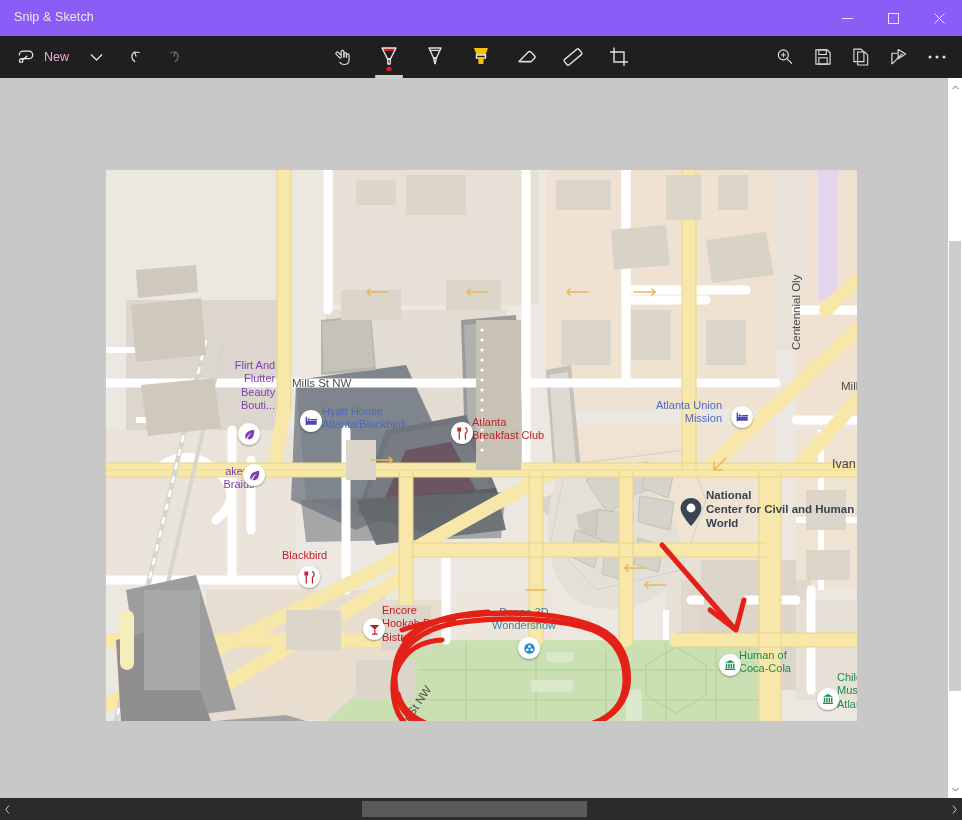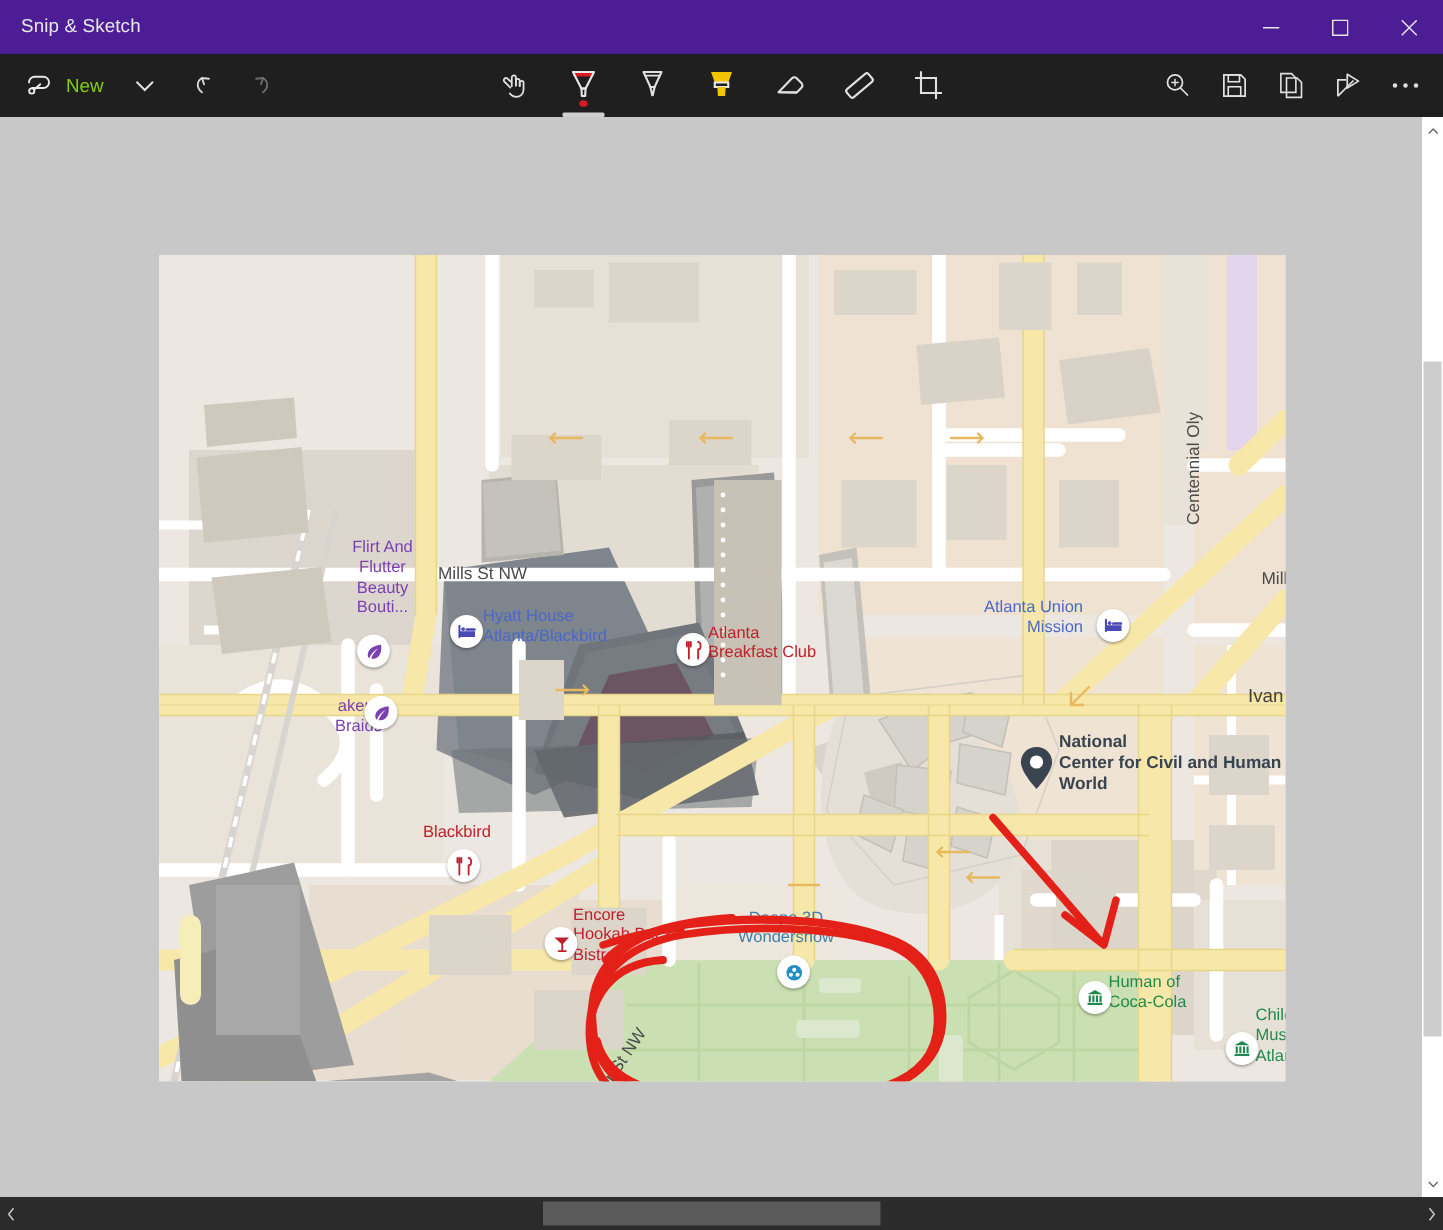--- a/index.html
+++ b/index.html
@@ -7,42 +7,42 @@
   body {
     font-family: "Liberation Sans", sans-serif;
     background:#c8c8c8;
     -webkit-font-smoothing:antialiased;
   }
   .app { position:relative; width:962px; height:820px; }
 
   
   .titlebar {
     position:absolute; top:0; left:0; width:962px; height:36px;
-    background:#4c1d95;
+    background:#8b5cf6;
   }
   .title-text {
     position:absolute; left:14px; top:10px;
     font-size:12.5px; color:#e8e8e8; letter-spacing:.1px;
   }
   .wincontrols { position:absolute; right:0; top:0; height:36px; display:flex; }
   .wbtn {
     width:46px; height:36px; display:flex; align-items:center; justify-content:center;
     color:#e6e6e6;
   }
   .wbtn svg { display:block; }
 
   
   .toolbar {
     position:absolute; top:36px; left:0; width:962px; height:42px;
     background:#1f1f1f;
   }
   .tb-left { position:absolute; left:10px; top:0; height:42px; display:flex; align-items:center; }
   .newbtn {
     display:flex; align-items:center; gap:8px; height:32px; padding:0 10px 0 6px;
-    color:#84cc16; font-size:12.5px; border-radius:2px;
+    color:#f9a8d4; font-size:12.5px; border-radius:2px;
   }
   .ibtn {
     width:34px; height:34px; display:flex; align-items:center; justify-content:center;
     color:#e6e6e6; border-radius:2px; position:relative;
   }
   .ibtn.disabled { color:#6a6a6a; }
   .tb-center {
     position:absolute; left:50%; transform:translateX(-50%); top:0; height:42px;
     display:flex; align-items:center; gap:6px;
   }
@@ -495,21 +495,21 @@
           </g>
         </svg>
       </div>
 
       <div id="map-labels">
           <div class="maplbl lbl-street" style="left: 186px; top: 206px;">Mills St NW</div>
           <div class="maplbl lbl-street" style="left: 735px; top: 209px;">Mills St NW</div>
           <div class="maplbl lbl-street-big" style="left: 726px; top: 287px;">Ivan Allen Jr Blvd NW</div>
           <div class="maplbl lbl-street" style="left: 683px; top: 180px; transform-origin: left top; transform: rotate(-90deg);">Centennial Oly</div>
           <div class="maplbl lbl-street" style="left: 275px; top: 575px; transform-origin: left top; transform: rotate(-56deg);">Latimer St NW</div>
-          <div class="maplbl lbl-poi-purple" style="left: 149px; top: 189px; text-align: center; transform: translateX(-50%);">
+          <div class="maplbl lbl-poi-purple" style="left: 149px; top: 189px; text-align: right; transform: translateX(-50%);">
             <div>Flirt And</div>
             <div>Flutter</div>
             <div>Beauty</div>
             <div>Bouti...</div>
           </div>
           <div class="pin" style="left: 132px; top: 253px;">
             <svg width="13" height="13" viewBox="0 0 16 16">
               <path d="M13.6 2.2 C9 2.6 4.4 4.6 3 8.6 c-0.7 2 -0.2 3.8 0.9 4.8 1.5 -3.8 4.4 -6.6 7.4 -8 -2.4 2 -4.6 4.6 -5.8 8.2 3 0.9 6 -0.9 7.2 -3.6 1.3 -2.9 1.2 -5.6 0.9 -7.8 z" fill="#7b3fb0"></path>
             </svg>
           </div>

